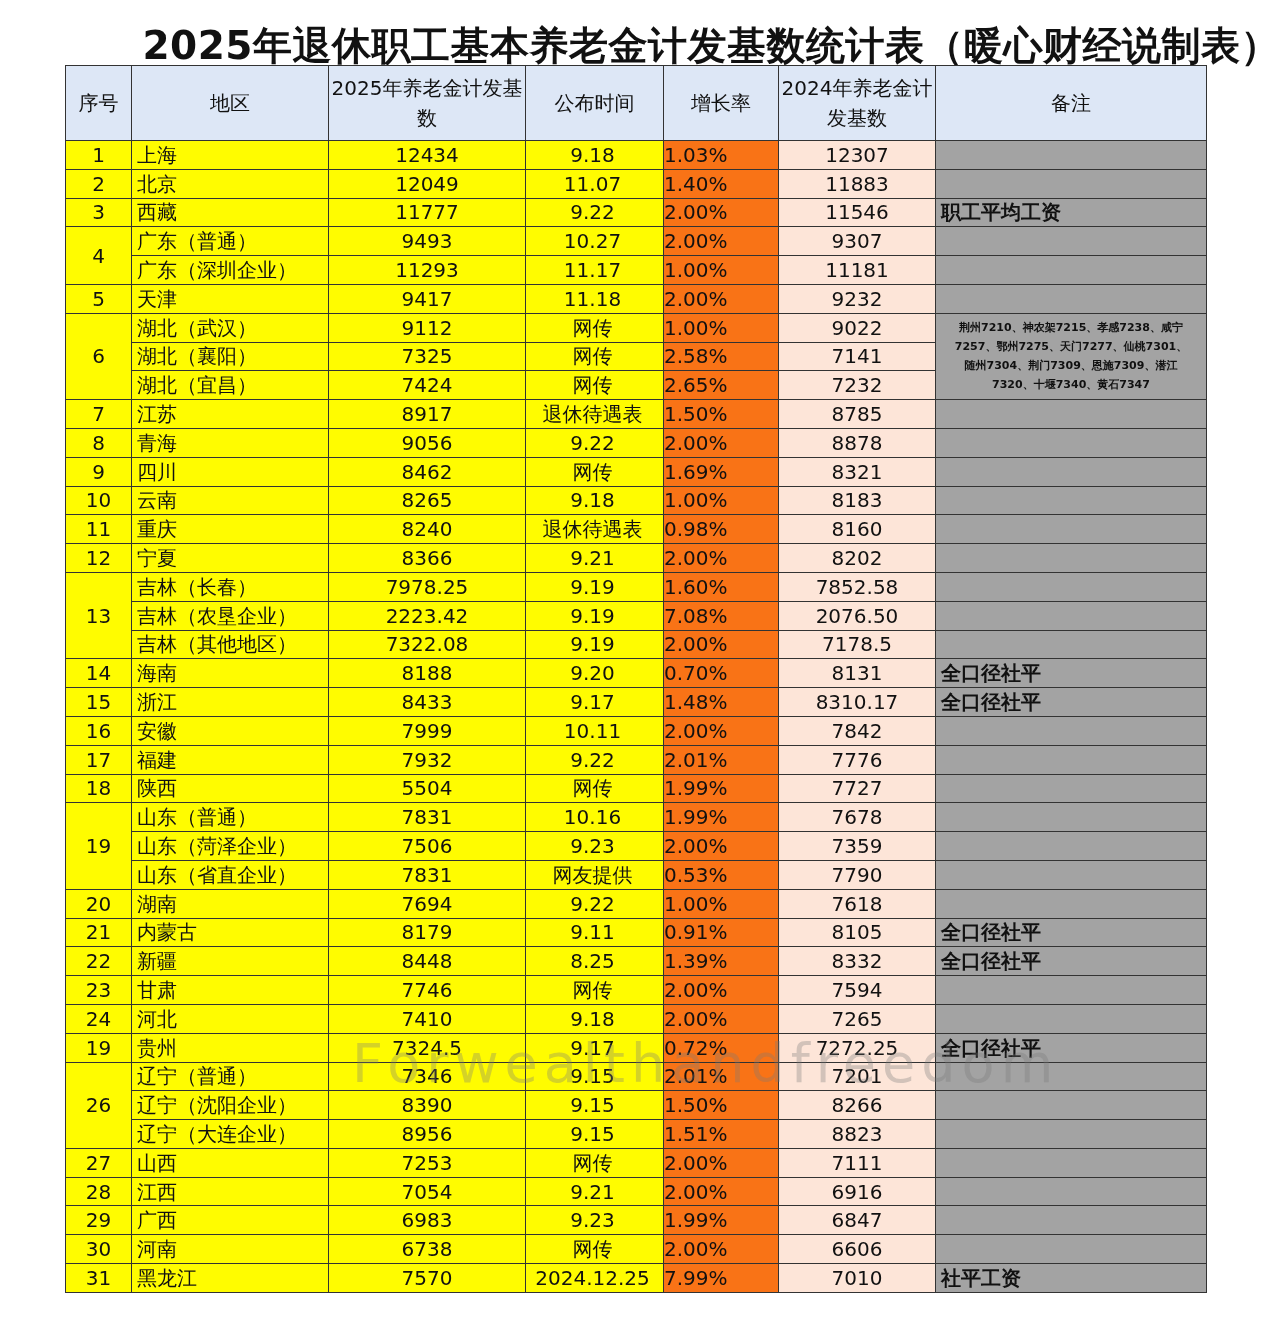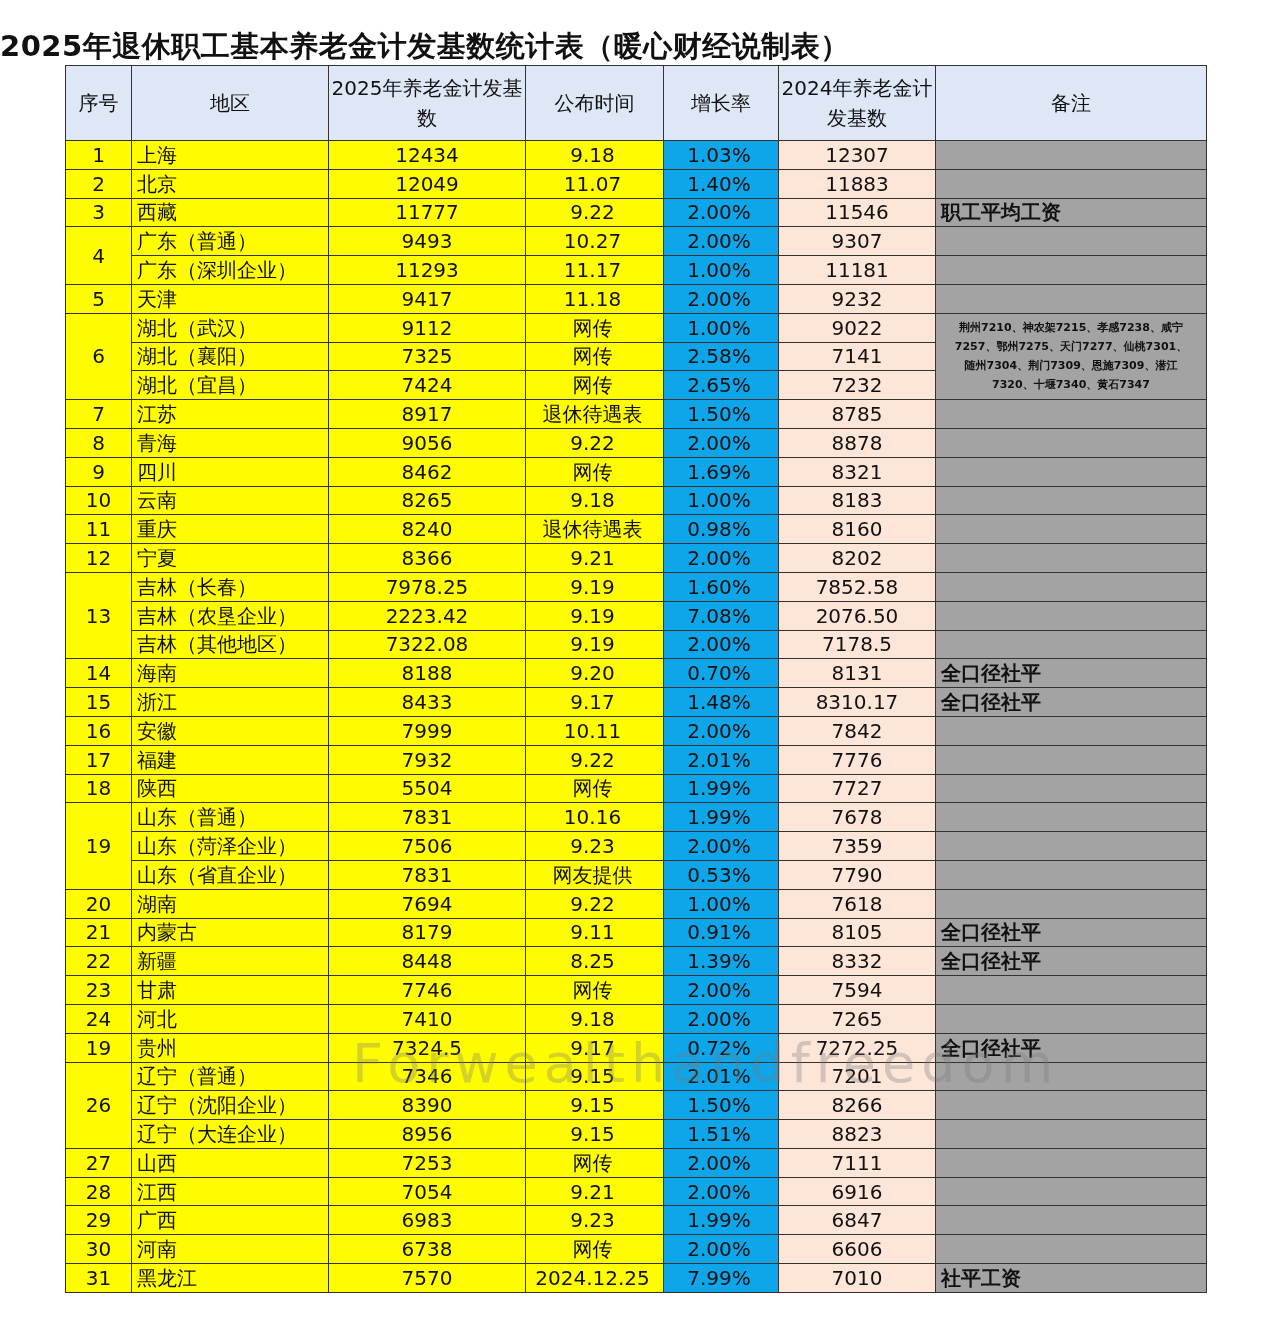--- a/index.html
+++ b/index.html
@@ -1,30 +1,30 @@
 <!DOCTYPE html>
 <html><head>
 <meta charset="utf-8">
 <style>
   html, body { margin: 0; padding: 0; background: #ffffff; }
   body { width: 1280px; height: 1318px; position: relative; overflow: hidden;
          font-family: "DejaVu Sans", "Liberation Sans", sans-serif; color: #111; }
-  .title { position: absolute; left: 0; top: 26px; width: 1280px; text-align: left;
-           font-size: 29px; font-weight: bold; letter-spacing: 0.5px; line-height: 40px; }
+  .title { position: absolute; left: 0; top: 26px; width: 1280px; text-align: right;
+           font-size: 39px; font-weight: bold; letter-spacing: 0.5px; line-height: 40px; }
   table.sheet { position: absolute; left: 65px; top: 65px; border-collapse: collapse;
                 table-layout: fixed; width: 1141px; }
   table.sheet td, table.sheet th { border: 1.5px solid #333; padding: 0; height: 27.8px;
                 font-size: 20px; line-height: 26px; white-space: nowrap; overflow: hidden; }
   table.sheet thead th { background: #dde7f6; font-weight: normal; height: 74px;
                 font-size: 20px; line-height: 30px; text-align: center; white-space: normal; }
   .c-no { text-align: center; background: #fffc00; }
   .c-region { text-align: left; padding-left: 5px !important; background: #fffc00; }
   .c-v25 { text-align: center; background: #fffc00; }
   .c-date { text-align: center; padding-right: 4px !important; background: #fffc00; }
-  .c-rate { text-align: center; padding-right: 4px !important; background: #0ea5e9; }
+  .c-rate { text-align: left; padding-right: 4px !important; background: #f97316; }
   .c-v24 { text-align: center; background: #fde5d8; }
   .c-note { text-align: left; padding-left: 5px !important; background: #a3a3a3; font-weight: bold; }
   .c-note.small { font-size: 11px; line-height: 19px; text-align: center; white-space: normal;
                   padding: 0 18px !important; }
   .watermark { position: absolute; pointer-events: none; }
   .wm-text { left: 352px; top: 985px; font-size: 54px; color: rgba(120,120,120,0.32);
              letter-spacing: 6px; font-family: "DejaVu Sans", sans-serif; margin-top: 47px; }
   .wm-logo { left: 470px; top: 585px; width: 360px; height: 220px; }
 </style>
 </head>

